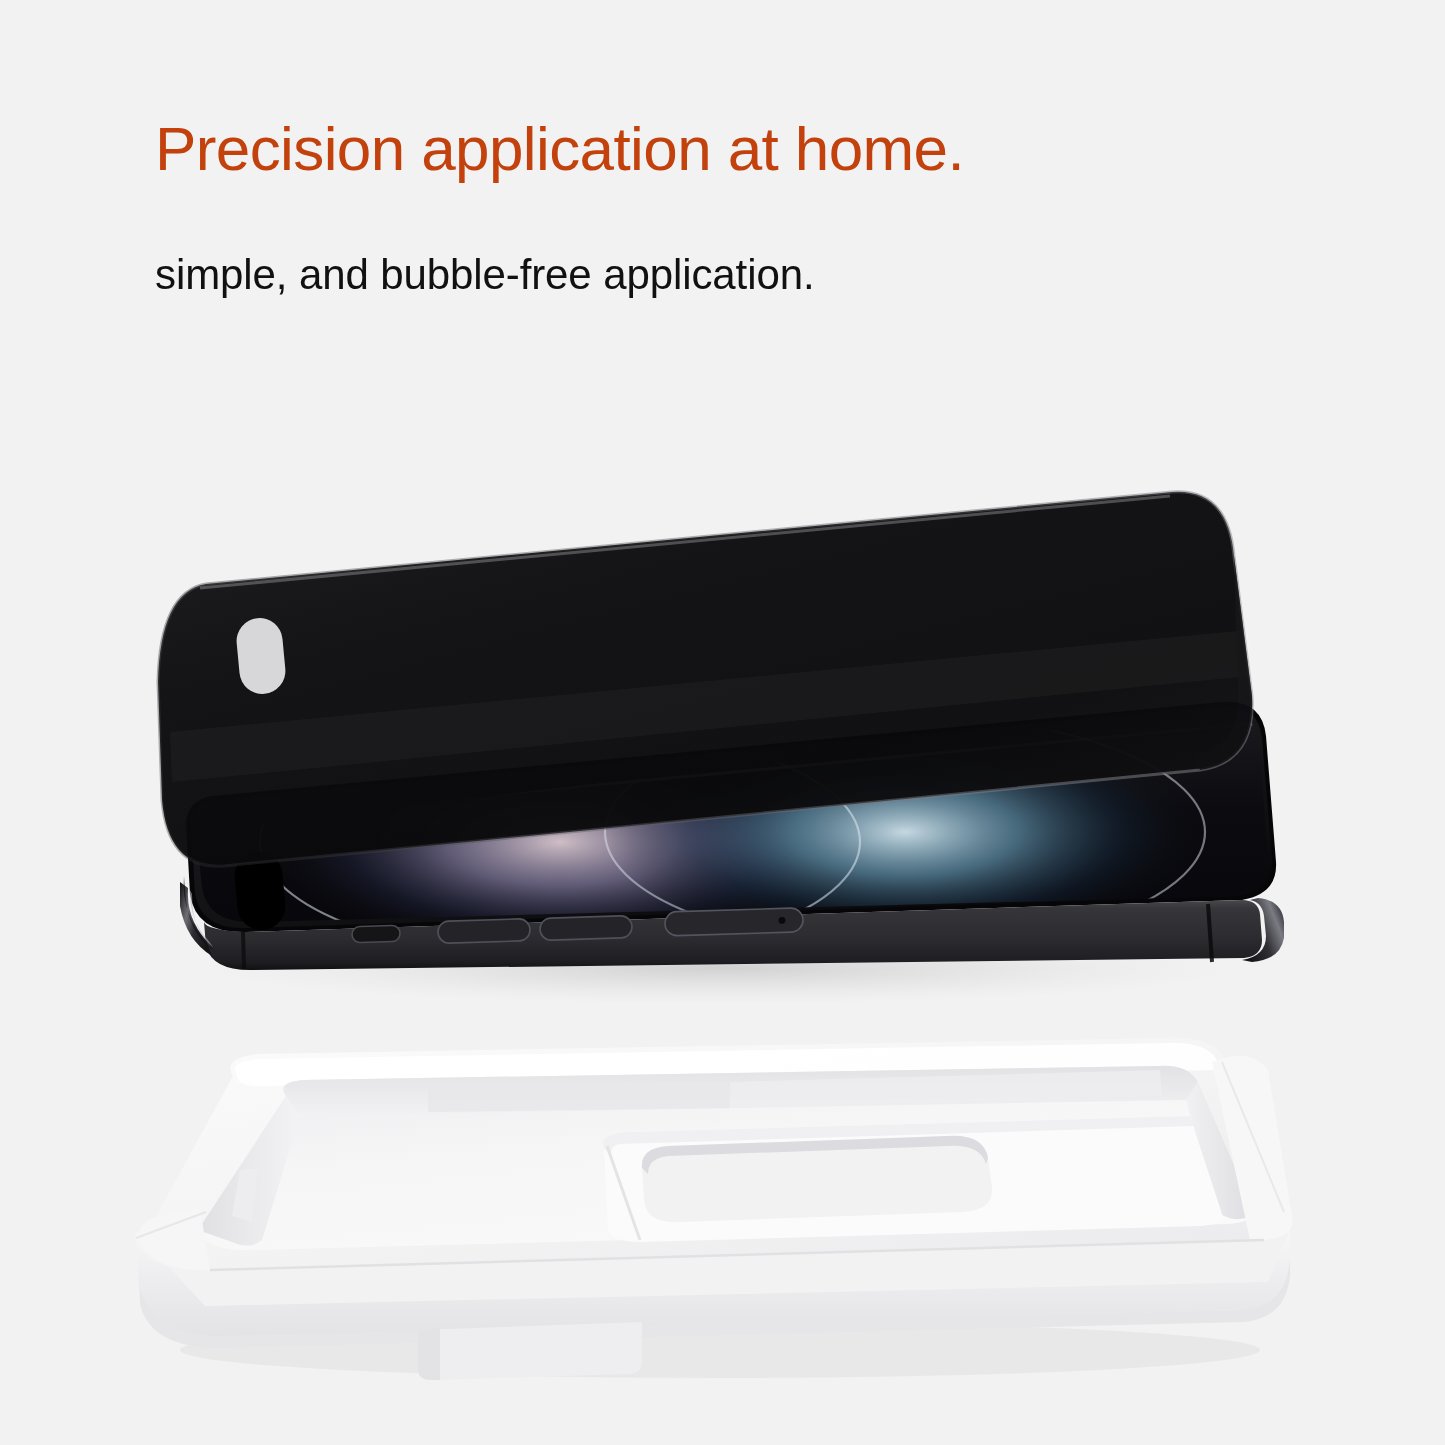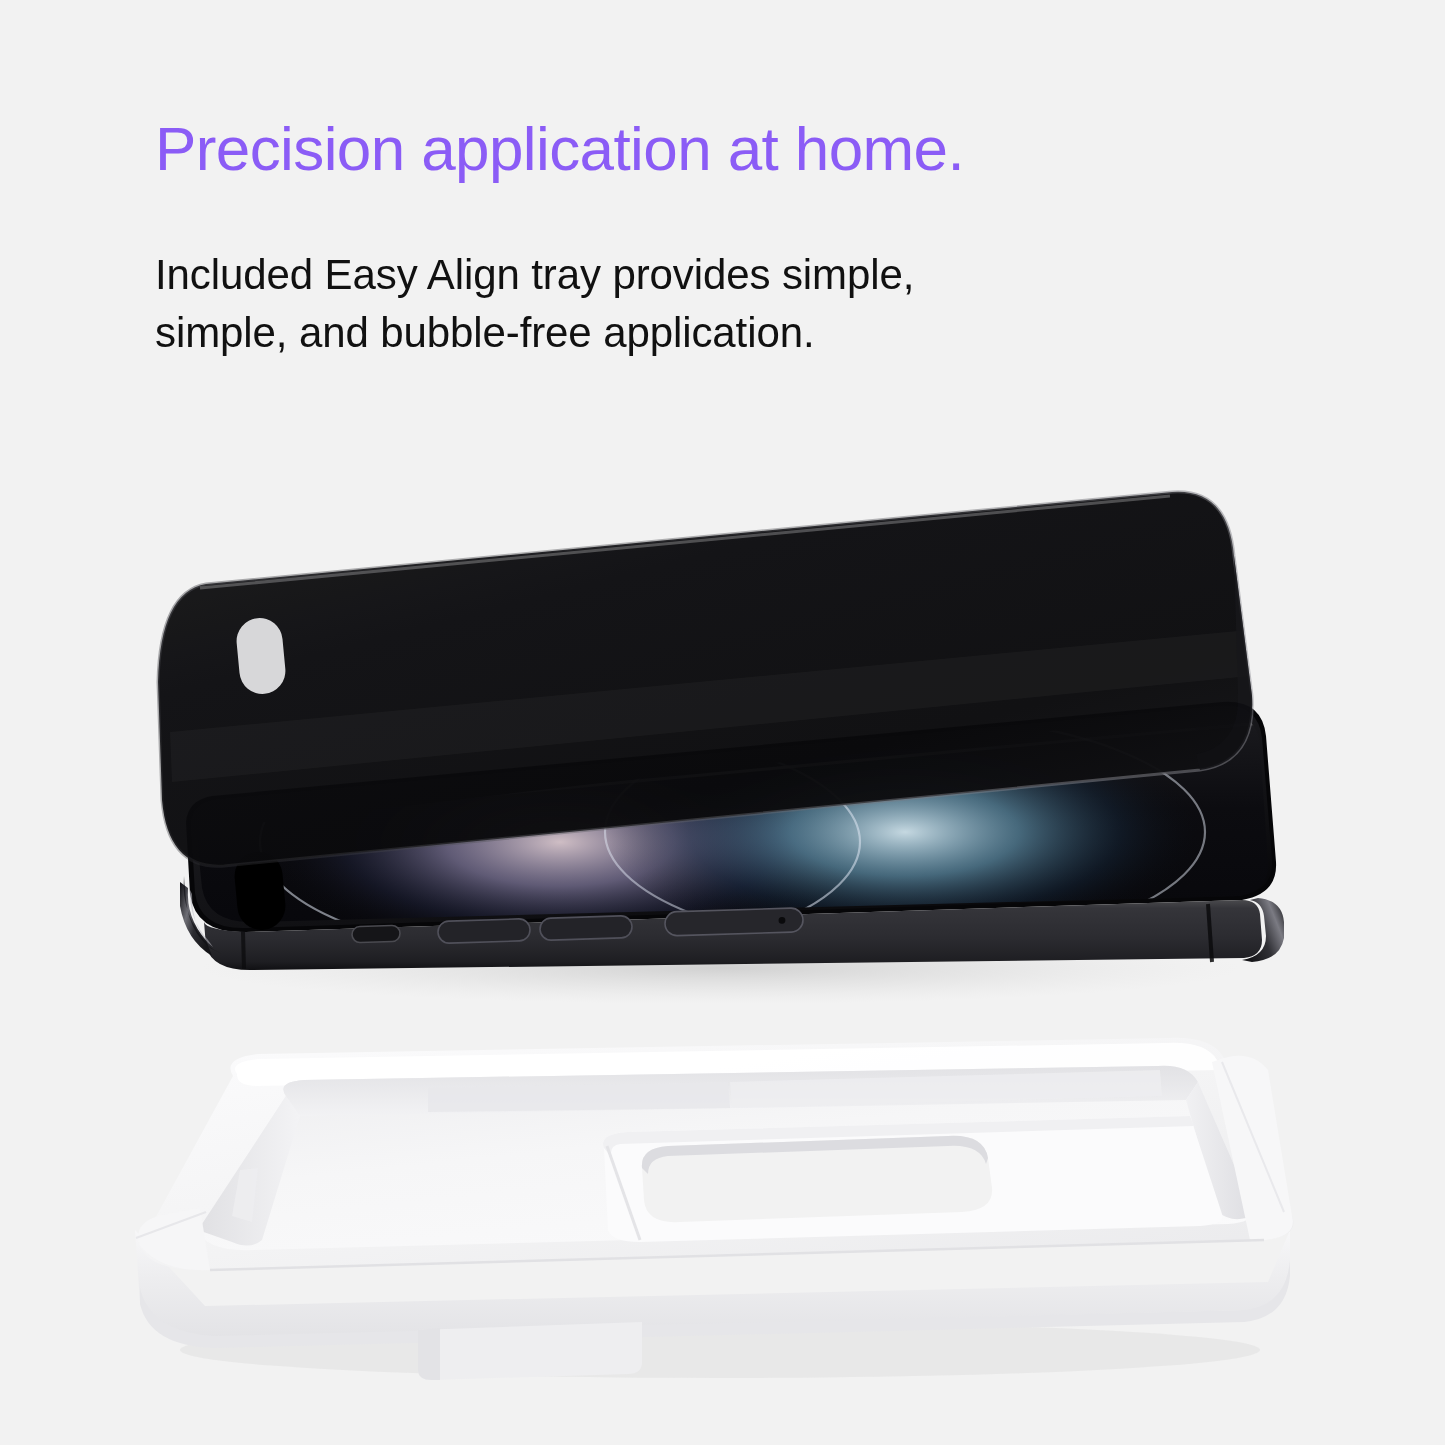--- a/index.html
+++ b/index.html
@@ -25,21 +25,21 @@
   .text-block {
     position: absolute;
     left: 155px;
     top: 118px;
     width: 1100px;
   }
   .headline {
     font-size: 62px;
     line-height: 1.0;
     font-weight: 400;
-    color: #8b5cf6;
+    color: #c2410c;
     letter-spacing: -0.6px;
     margin: 0;
     white-space: nowrap;
   }
   .subhead {
     margin: 0;
     margin-top: 66px;
     font-size: 42px;
     line-height: 1.38;
     font-weight: 400;
@@ -60,21 +60,20 @@
   #scene svg { display: block; }
 </style>
 </head>
 <body>
 
 <div id="page">
 
   <div class="text-block">
     <h1 class="headline">Precision application at home.</h1>
     <p class="subhead">
-      <span class="line">Included Easy Align tray provides simple,</span>
       <span class="line">simple, and bubble-free application.</span>
     </p>
   </div>
 
   <div id="scene">
     <svg width="1445" height="950" viewBox="0 0 1445 950" xmlns="http://www.w3.org/2000/svg">
       <defs>
 
         <linearGradient id="wallTop" x1="0" y1="0" x2="0" y2="1">
           <stop offset="0%" stop-color="#1d1d21"></stop>

